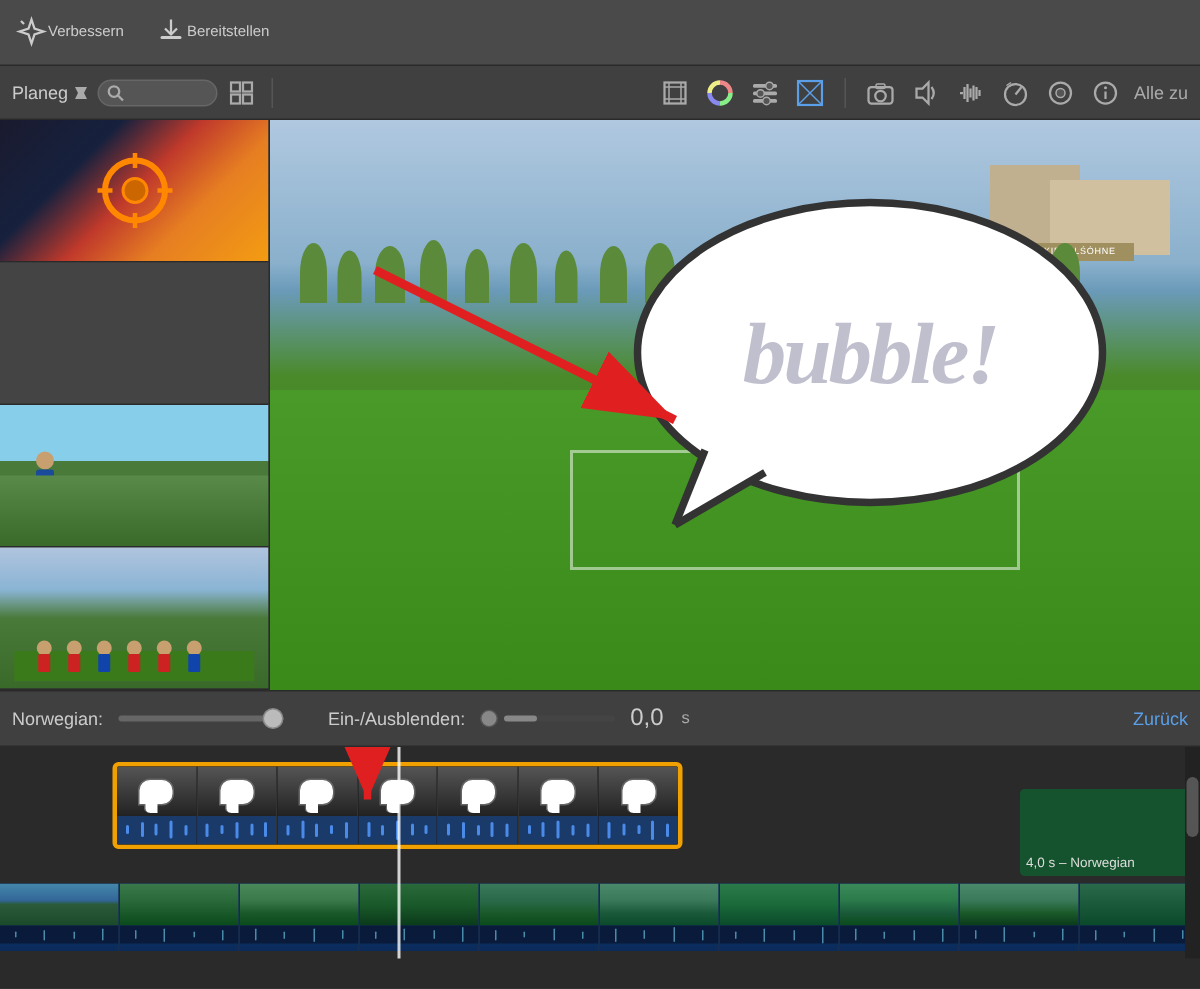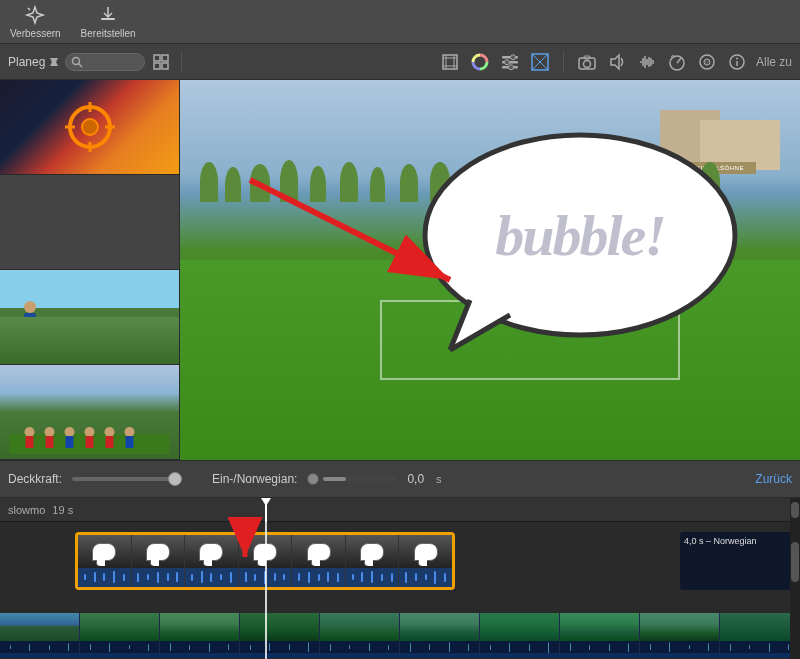--- a/index.html
+++ b/index.html
@@ -40,21 +40,21 @@
       background: #6a6a6a;
       color: #fff;
     }
     .toolbar-center {
       display: flex;
       gap: 20px;
       align-items: center;
     }
     .toolbar-action {
       display: flex;
-      flex-direction: column;
+      flex-direction: row;
       align-items: center;
       cursor: pointer;
       color: #ccc;
       font-size: 10px;
     }
     .toolbar-action svg {
       margin-bottom: 2px;
     }
     .toolbar-right {
       width: 80px;
@@ -339,21 +339,21 @@
       position: absolute;
       left: 0;
       top: 0;
       width: 30%;
       height: 100%;
       background: #888;
       border-radius: 2px;
     }
     .fade-value {
       color: #ccc;
-      font-size: 12px;
+      font-size: 16px;
     }
     .fade-unit {
       color: #aaa;
       font-size: 11px;
     }
     .zuruck-btn {
       margin-left: auto;
       color: #5a9fe8;
       font-size: 12px;
       cursor: pointer;
@@ -477,28 +477,28 @@
       left: 265px;
       top: 0;
       width: 2px;
       height: 141px;
       background: rgba(255,255,255,0.8);
       z-index: 10;
     }
     
     .norwegian-clip {
       position: absolute;
-      top: 10px;
+      top: 28px;
       right: 0;
       width: 120px;
       height: 58px;
-      background: #0f172a;
+      background: #14532d;
       border-radius: 3px;
       display: flex;
-      align-items: flex-start;
+      align-items: flex-end;
       padding: 4px;
       font-size: 9px;
       color: #ddd;
       overflow: hidden;
     }
     
     .bottom-audio-track {
       position: absolute;
       bottom: 5px;
       left: 0;
@@ -798,51 +798,39 @@
             <polygon points="0 0, 10 3.5, 0 7" fill="#e02020"></polygon>
           </marker>
         </defs>
         <line x1="10" y1="20" x2="210" y2="120" stroke="#e02020" stroke-width="6" marker-end="url(#arrowhead)"></line>
       </svg>
     </div>
   </div>
 </div>
 
 <div class="transition-bar">
-  <span class="opacity-label">Deckkraft:</span>
+  <span class="opacity-label">Norwegian:</span>
   <div style="position:relative;display:flex;align-items:center;width:110px;">
     <div class="opacity-slider" style="width:100%;position:relative;">
       <div class="opacity-slider-thumb" style="right:0;"></div>
     </div>
   </div>
-  <span class="fade-label">Ein-/Norwegian:</span>
+  <span class="fade-label">Ein-/Ausblenden:</span>
   <div style="position:relative;display:flex;align-items:center;width:90px;">
     <div style="width:12px;height:12px;background:#888;border-radius:50%;border:1px solid #555;flex-shrink:0;"></div>
     <div class="fade-slider" style="flex:1;margin-left:4px;">
       <div class="fade-slider-fill"></div>
     </div>
   </div>
   <span class="fade-value">0,0</span>
   <span class="fade-unit" style="margin-left:2px;">s</span>
   <span class="zuruck-btn" style="margin-left:auto;">Zurück</span>
 </div>
 
 <div class="timeline-area">
-  <div class="timeline-header">
-    <span>
-      <span>slowmo</span>
-      <span style="margin-left:4px;">19 s</span>
-    </span>
-    <div class="playhead-triangle"></div>
-    <div class="playhead"></div>
-
-    <div style="position:absolute;right:0;top:0;width:10px;height:24px;background:#222;">
-      <div style="position:absolute;right:1px;top:4px;width:8px;height:16px;background:#555;border-radius:4px;"></div>
-    </div>
-  </div>
 
   <div class="timeline-tracks">
 
     <svg style="position:absolute;left:215px;top:-10px;width:60px;height:60px;pointer-events:none;z-index:20;" viewBox="0 0 60 60">
       <defs>
         <marker id="arrowhead2" markerWidth="8" markerHeight="7" refX="8" refY="3.5" orient="auto">
           <polygon points="0 0, 8 3.5, 0 7" fill="#e02020"></polygon>
         </marker>
       </defs>
       <line x1="30" y1="5" x2="30" y2="45" stroke="#e02020" stroke-width="5" marker-end="url(#arrowhead2)"></line>

